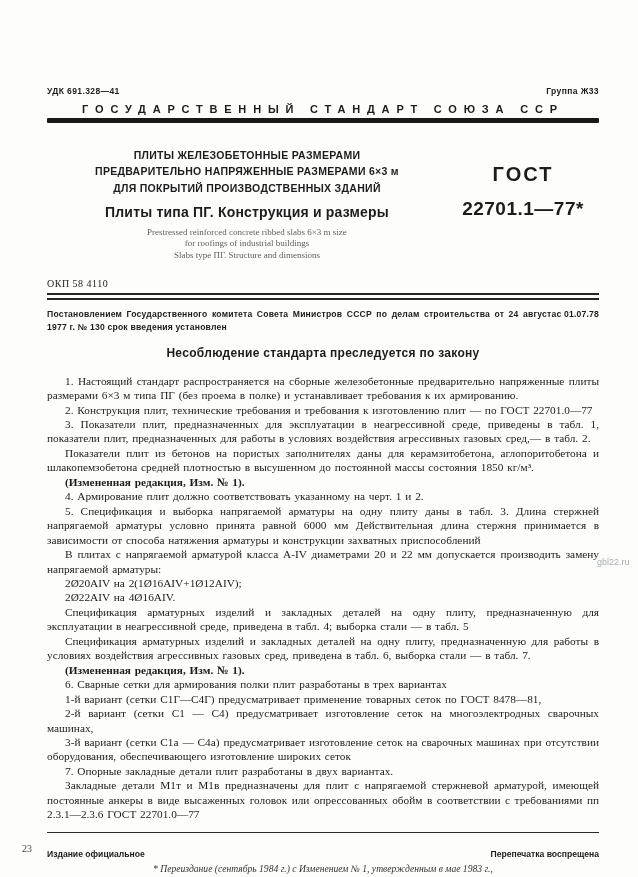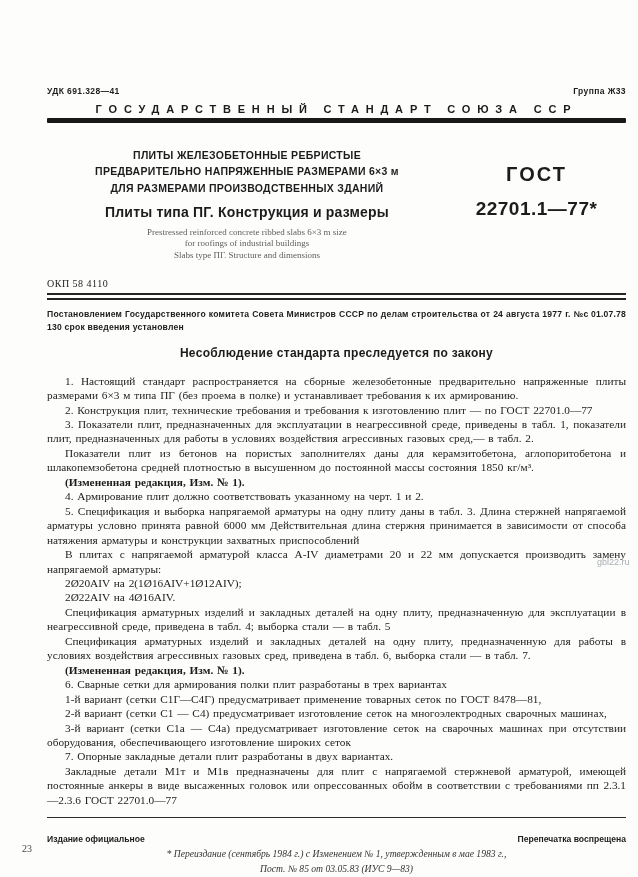--- a/index.html
+++ b/index.html
@@ -7,21 +7,21 @@
     width:638px;height:877px;
     background:#f6f6f4;
     font-family:"Liberation Serif", serif;
     color:#1c1c1c;
     position:relative;
     overflow:hidden;
   }
   .page{
     position:absolute;inset:0;
     background:#fdfdfc;
-    padding:86px 12px 0 47px;
+    padding:86px 39px 0 47px;
     box-sizing:border-box;
   }
   .sans{font-family:"Liberation Sans", sans-serif;}
   
   .meta-row{display:flex;justify-content:space-between;font-size:8.5px;font-weight:bold;letter-spacing:.4px;}
   
   .banner{
     margin-top:7px;text-align:center;font-weight:bold;font-size:11px;
     letter-spacing:.62em;white-space:nowrap;overflow:hidden;
   }
@@ -62,23 +62,23 @@
   <div class="meta-row sans">
     <span>УДК 691.328—41</span>
     <span>Группа Ж33</span>
   </div>
 
   <div class="banner sans">ГОСУДАРСТВЕННЫЙ СТАНДАРТ СОЮЗА ССР</div>
   <div class="banner-bar"></div>
 
   <div class="title-wrap">
     <div class="title-left">
-      <div class="title-main sans">ПЛИТЫ ЖЕЛЕЗОБЕТОННЫЕ РЕБРИСТЫЕ</div>
+      <div class="title-main sans">ПЛИТЫ ЖЕЛЕЗОБЕТОННЫЕ РАЗМЕРАМИ</div>
       <div class="title-main sans">ПРЕДВАРИТЕЛЬНО НАПРЯЖЕННЫЕ РАЗМЕРАМИ 6×3 м</div>
-      <div class="title-main sans">ДЛЯ РАЗМЕРАМИ ПРОИЗВОДСТВЕННЫХ ЗДАНИЙ</div>
+      <div class="title-main sans">ДЛЯ ПОКРЫТИЙ ПРОИЗВОДСТВЕННЫХ ЗДАНИЙ</div>
       <div class="title-sub sans">Плиты типа ПГ. Конструкция и размеры</div>
       <div class="title-eng">
         <div>Prestressed reinforced concrete ribbed slabs 6×3 m size</div>
         <div>for roofings of industrial buildings</div>
         <div>Slabs type ПГ. Structure and dimensions</div>
       </div>
     </div>
     <div class="gost-block sans">
       <div class="gost-name">ГОСТ</div>
       <div class="gost-num">22701.1—77*</div>

